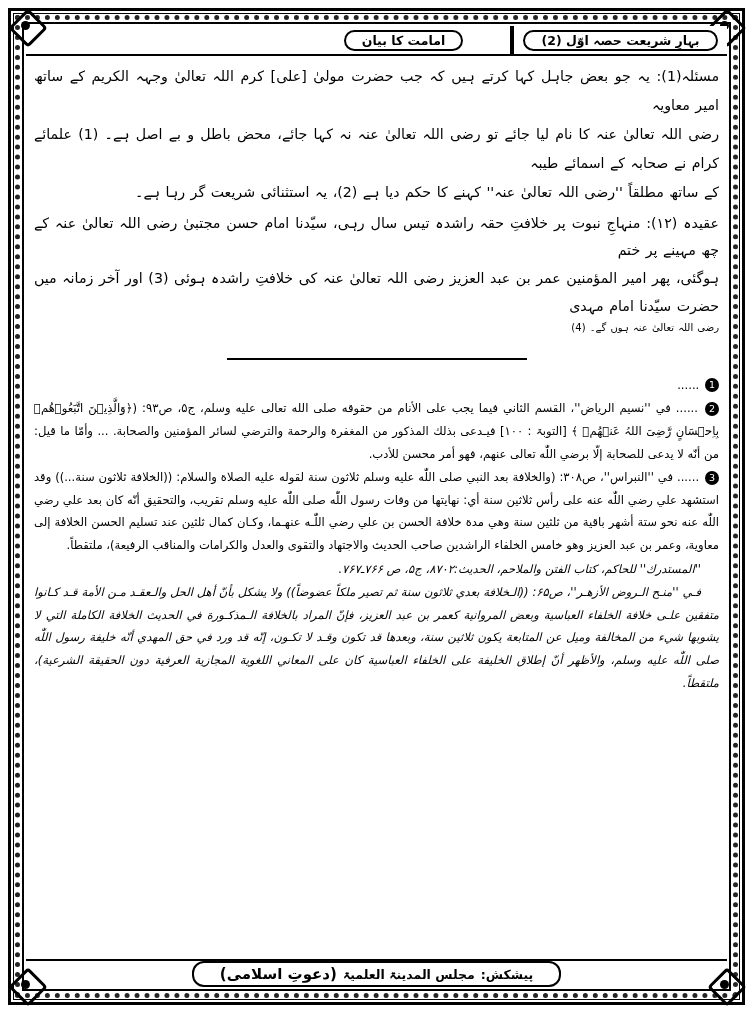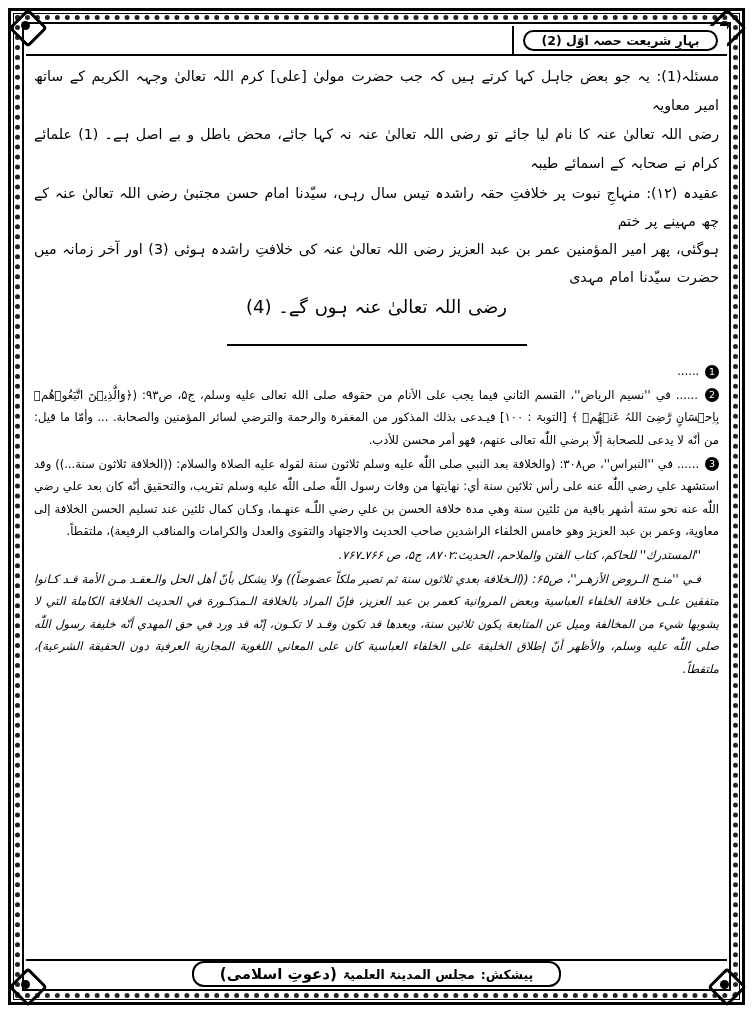--- a/index.html
+++ b/index.html
@@ -196,23 +196,23 @@
     font-family: "DejaVu Sans", sans-serif;
     font-size: 14.2px;
     line-height: 2.05;
     direction: rtl;
     text-align: justify;
     margin-bottom: 2px;
     word-spacing: 1px;
   }
   .urdu-block.tight { line-height: 1.95; }
   .tail-line {
-    text-align: center;
-    direction: rtl;
-    font-size: 18px;
+    text-align: right;
+    direction: rtl;
+    font-size: 10px;
     margin-top: -2px;
   }
 
   .sep-wrap {
     display: flex;
     justify-content: center;
     margin: 20px 0 14px 0;
   }
   .sep {
     width: 300px;
@@ -266,27 +266,31 @@
   <div class="border-inner"></div>
   <div class="corner tl"></div>
   <div class="corner tr"></div>
   <div class="corner bl"></div>
   <div class="corner br"></div>
 
   <div class="header">
     <div class="hdr-cell hdr-right">
       <span class="pill">بہارِ شریعت حصہ اوّل (2)</span>
     </div>
+    <div class="hdr-cell hdr-left">
+      <span class="pill">امامت کا بیان</span>
+    </div>
   </div>
 
   <div class="content">
 
     <div class="urdu-block">
       <div>مسئلہ(1):  یہ جو بعض جاہل کہا کرتے ہیں کہ جب حضرت مولیٰ [علی] کرم اللہ تعالیٰ وجہہ الکریم کے ساتھ امیر معاویہ</div>
       <div>رضی اللہ تعالیٰ عنہ کا نام لیا جائے تو رضی اللہ تعالیٰ عنہ نہ کہا جائے، محض باطل و بے اصل ہے۔ (1) علمائے کرام نے صحابہ کے اسمائے طیبہ</div>
+      <div>کے ساتھ مطلقاً ''رضی اللہ تعالیٰ عنہ'' کہنے کا حکم دیا ہے (2)، یہ استثنائی شریعت گر رہا ہے۔</div>
     </div>
 
     <div class="urdu-block tight">
       <div>عقیدہ (۱۲):  منہاجِ نبوت پر خلافتِ حقہ راشدہ تیس سال رہی، سیّدنا امام حسن مجتبیٰ رضی اللہ تعالیٰ عنہ کے چھ مہینے پر ختم</div>
       <div>ہوگئی، پھر امیر المؤمنین عمر بن عبد العزیز رضی اللہ تعالیٰ عنہ کی خلافتِ راشدہ ہوئی (3) اور آخر زمانہ میں حضرت سیّدنا امام مہدی</div>
       <div class="tail-line">رضی اللہ تعالیٰ عنہ ہوں گے۔ (4)</div>
     </div>
 
     <div class="sep-wrap">
       <div class="sep"></div>

